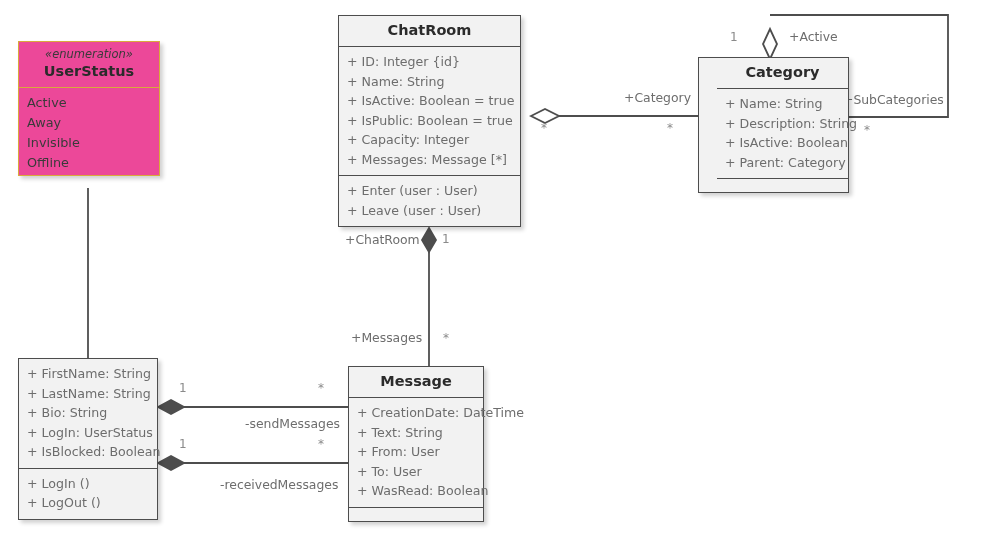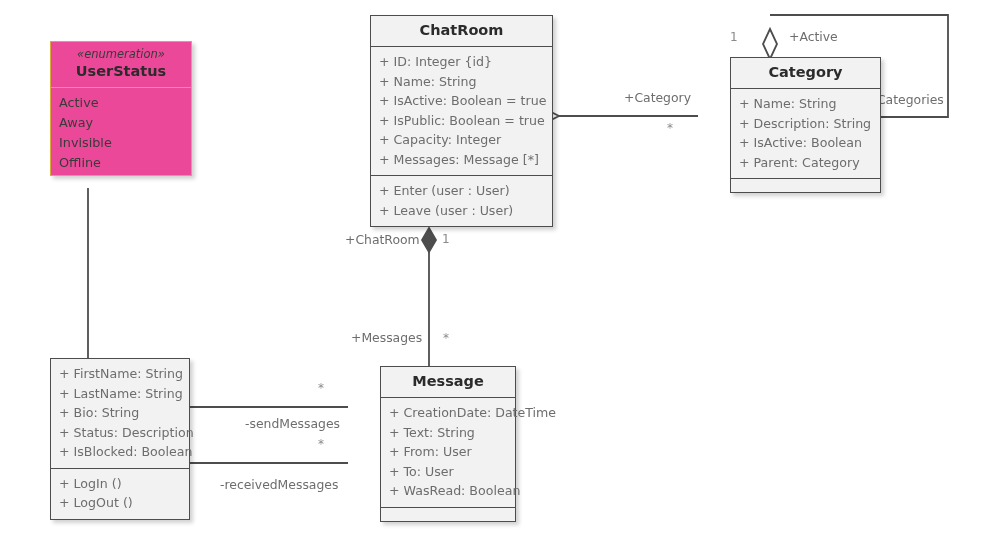--- a/index.html
+++ b/index.html
@@ -27,21 +27,20 @@
     height: 557px;
     pointer-events: none;
   }
   
   .uml-box {
     position: absolute;
     box-sizing: border-box;
     border: 1.6px solid #4d4d4d;
     background: #f2f2f2;
     box-shadow: 3px 3px 4px rgba(0,0,0,0.18);
-    margin-left: 32px;
   }
   .uml-box.enum {
     background: #ec4899;
     border-color: #d9a93c;
   }
   .box-header {
     box-sizing: border-box;
     padding: 5px 6px 6px 6px;
     text-align: center;
     border-bottom: 1.6px solid #4d4d4d;
@@ -180,39 +179,39 @@
       <div class="feature">+ IsPublic: Boolean = true</div>
       <div class="feature">+ Capacity: Integer</div>
       <div class="feature">+ Messages: Message [*]</div>
     </div>
     <div class="compartment">
       <div class="feature">+ Enter (user : User)</div>
       <div class="feature">+ Leave (user : User)</div>
     </div>
   </div>
 
-  <div class="uml-box" style="left:698px; top:57px; width:151px;">
+  <div class="uml-box" style="left:698px; top:57px; width:151px;padding-left:18px;">
     <div class="box-header">
       <span class="box-title">Category</span>
     </div>
     <div class="compartment">
       <div class="feature">+ Name: String</div>
       <div class="feature">+ Description: String</div>
       <div class="feature">+ IsActive: Boolean</div>
       <div class="feature">+ Parent: Category</div>
     </div>
     <div class="compartment empty"></div>
   </div>
 
   <div class="uml-box" style="left:18px; top:358px; width:140px;">
     <div class="compartment">
       <div class="feature">+ FirstName: String</div>
       <div class="feature">+ LastName: String</div>
       <div class="feature">+ Bio: String</div>
-      <div class="feature">+ Status: Description</div>
+      <div class="feature">+ LogIn: UserStatus</div>
       <div class="feature">+ IsBlocked: Boolean</div>
     </div>
     <div class="compartment">
       <div class="feature">+ LogIn ()</div>
       <div class="feature">+ LogOut ()</div>
     </div>
   </div>
 
   <div class="uml-box" style="left:348px; top:366px; width:136px;">
     <div class="box-header">

